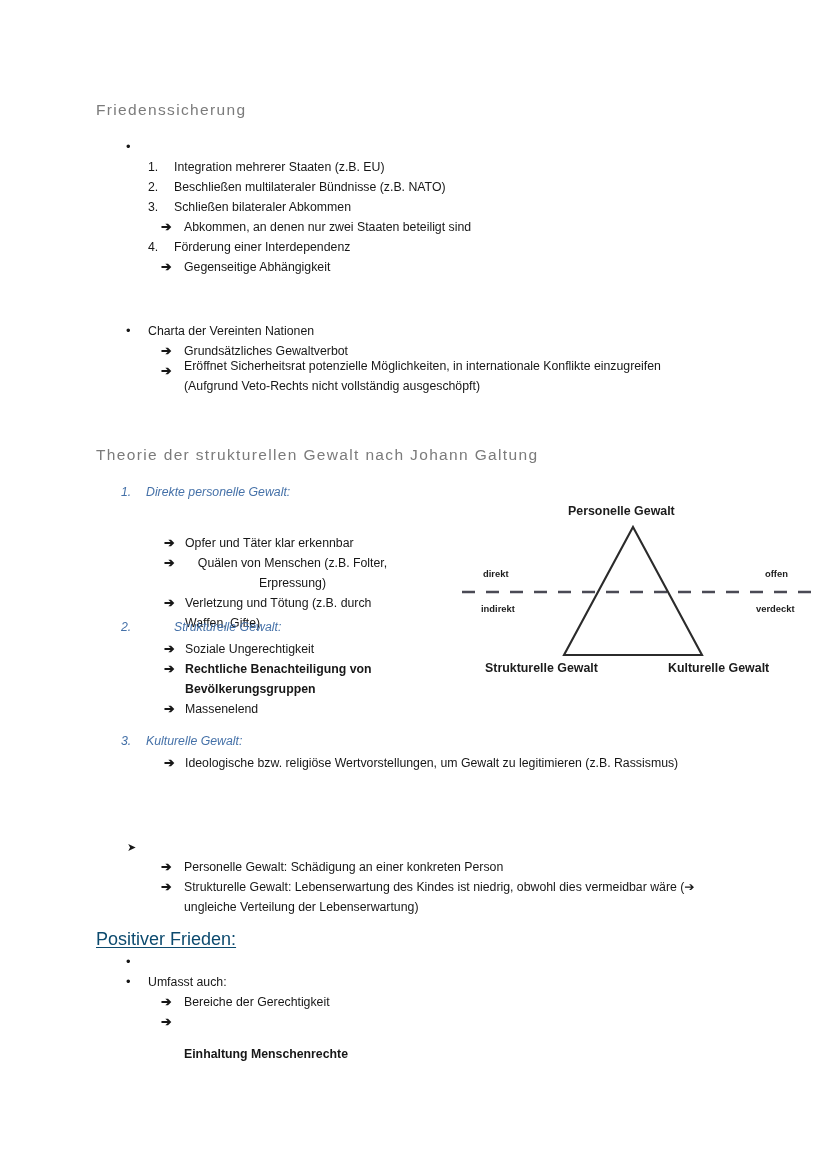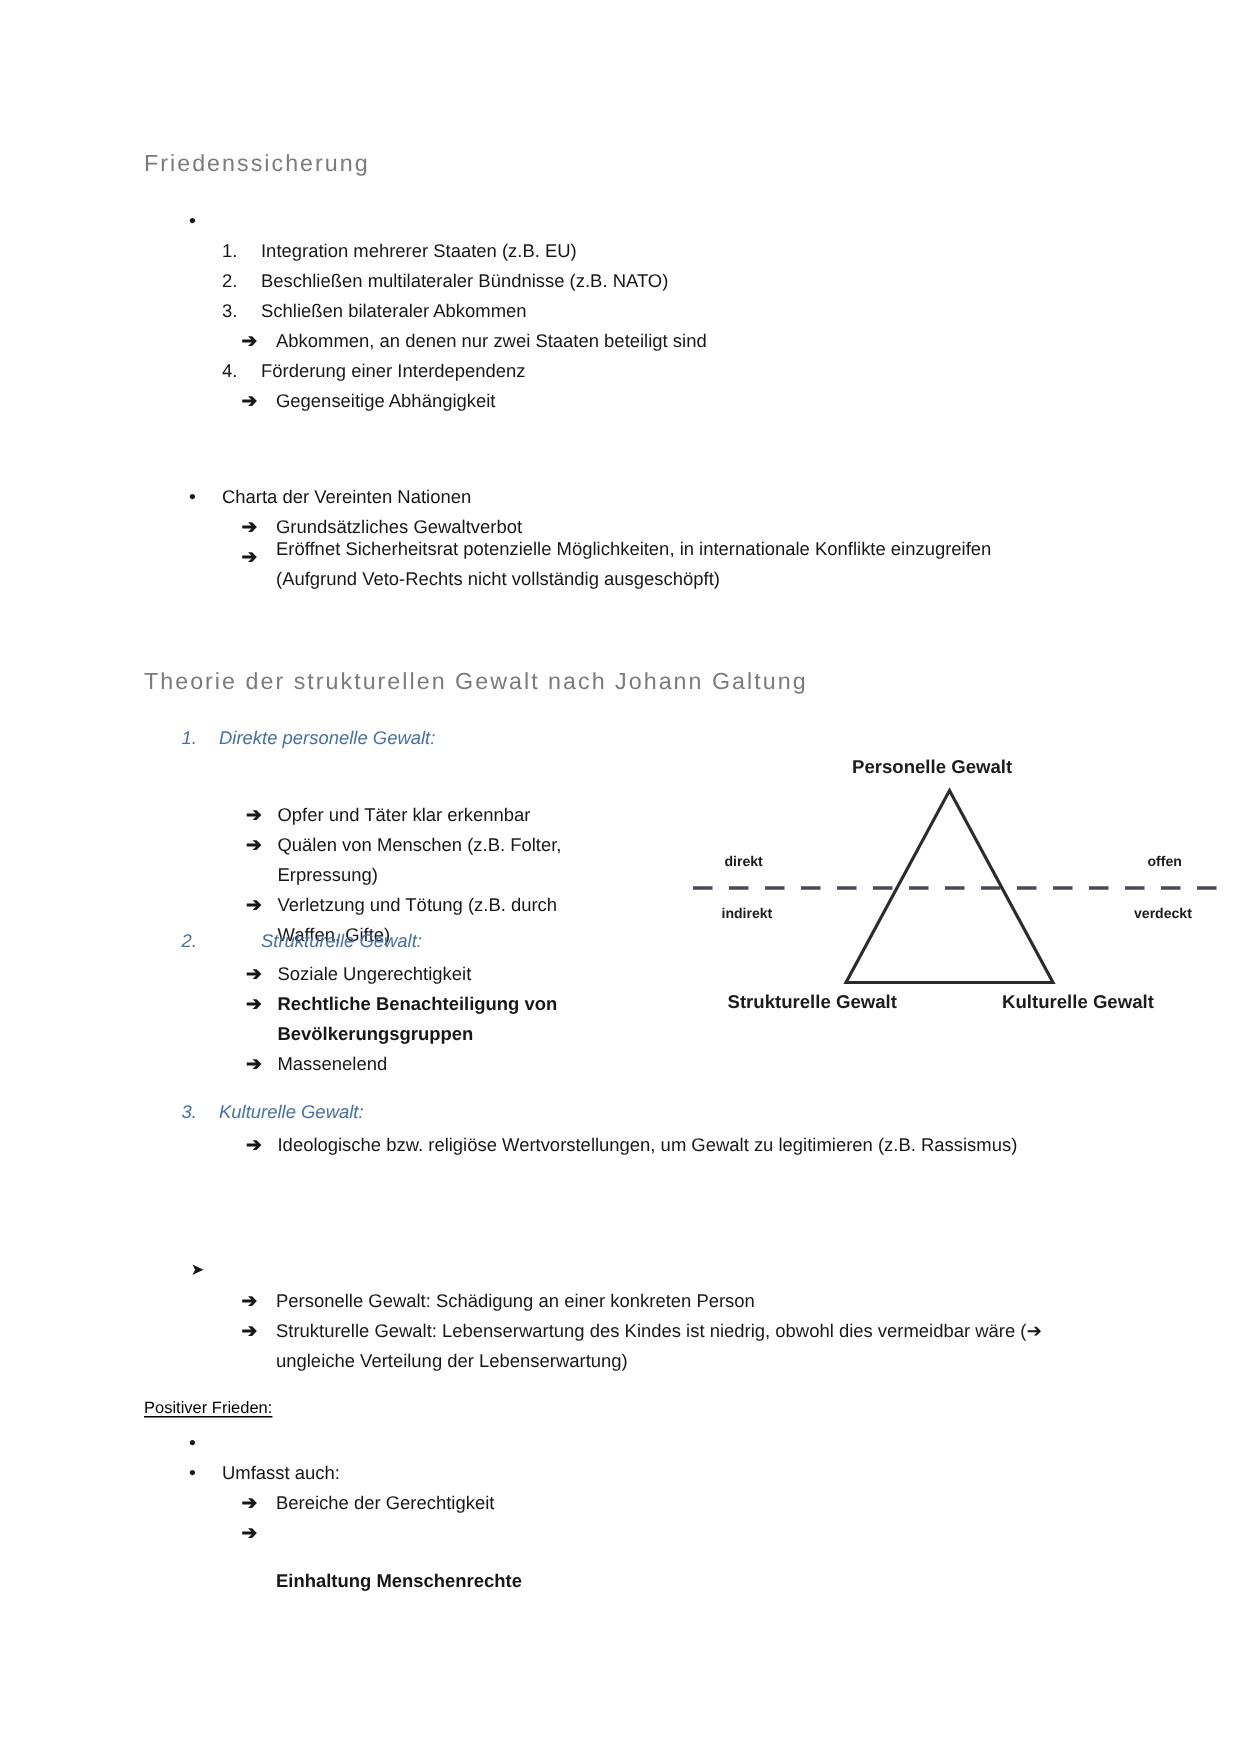--- a/index.html
+++ b/index.html
@@ -63,23 +63,23 @@
     position: absolute;
     font-size: 12.3px;
     line-height: 20px;
     font-style: italic;
     color: #4571a8;
     white-space: nowrap;
   }
 
   .underline-blue {
     position: absolute;
-    font-size: 11px;
-    line-height: 20px;
-    color: #000000;
+    font-size: 18px;
+    line-height: 20px;
+    color: #0c4a6e;
     text-decoration: underline;
     text-underline-offset: 2px;
     white-space: nowrap;
   }
 
   
   .diagram {
     position: absolute;
     left: 448px;
     top: 498px;
@@ -135,21 +135,21 @@
 
   <div class="doc-heading" style="left:96px; top:446px;">Theorie der strukturellen Gewalt nach Johann Galtung</div>
 
   <span class="num-italic" style="left:121px; top:482px;">1.</span>
   <div class="blue-italic" style="left:146px; top:482px;">Direkte personelle Gewalt:</div>
 
   <span class="marker arrow" style="left:164px; top:533px;">➔</span>
   <div class="line" style="left:185px; top:533px;">Opfer und Täter klar erkennbar</div>
 
   <span class="marker arrow" style="left:164px; top:553px;">➔</span>
-  <div class="line wrap" style="left:185px; top:553px; width:215px;">Quälen von Menschen (z.B. Folter, Erpressung)</div>
+  <div class="line wrap" style="left:185px; top:553px; width:215px;text-align:center;">Quälen von Menschen (z.B. Folter, Erpressung)</div>
 
   <span class="marker arrow" style="left:164px; top:593px;">➔</span>
   <div class="line wrap" style="left:185px; top:593px; width:215px;">Verletzung und Tötung (z.B. durch Waffen, Gifte)</div>
 
   <span class="num-italic" style="left:121px; top:617px;">2.</span>
   <div class="blue-italic" style="left:146px; top:617px;margin-left:28px;">Strukturelle Gewalt:</div>
 
   <span class="marker arrow" style="left:164px; top:639px;">➔</span>
   <div class="line" style="left:185px; top:639px;">Soziale Ungerechtigkeit</div>
 

